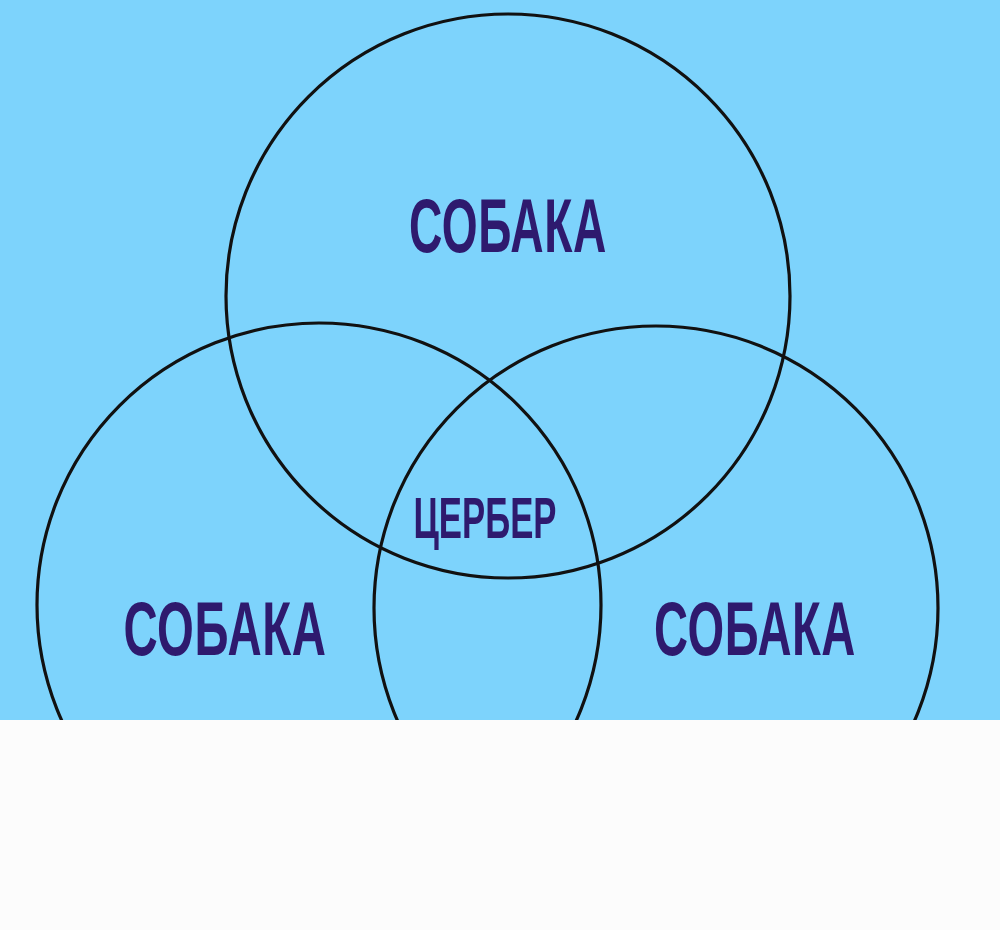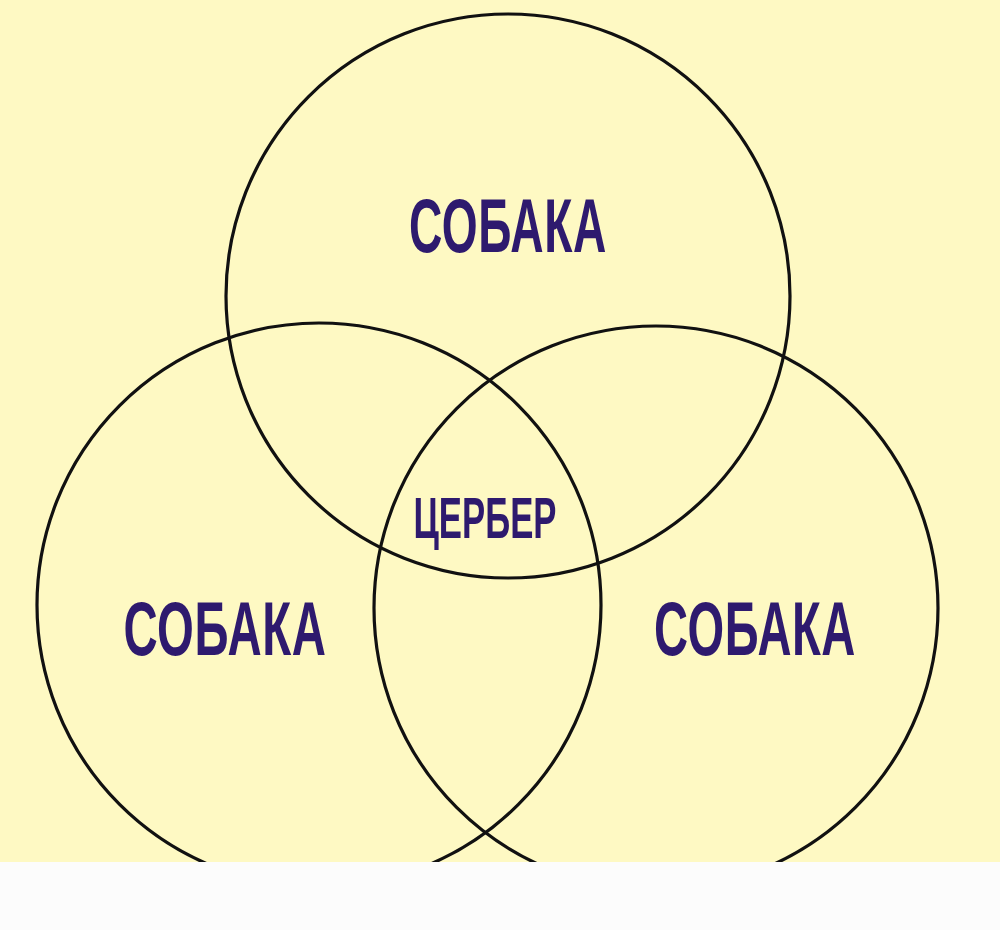--- a/index.html
+++ b/index.html
@@ -3,22 +3,22 @@
   <meta charset="utf-8">
   <style>
     html, body {
       margin: 0;
       padding: 0;
       background: #fcfcfc;
     }
     .canvas {
       position: relative;
       width: 1000px;
-      height: 862px;
-      background: #fef9c3;
+      height: 720px;
+      background: #7dd3fc;
       overflow: hidden;
     }
     svg.diagram {
       position: absolute;
       left: 0;
       top: 0;
       width: 1000px;
       height: 930px;
     }
     .venn-circle {

